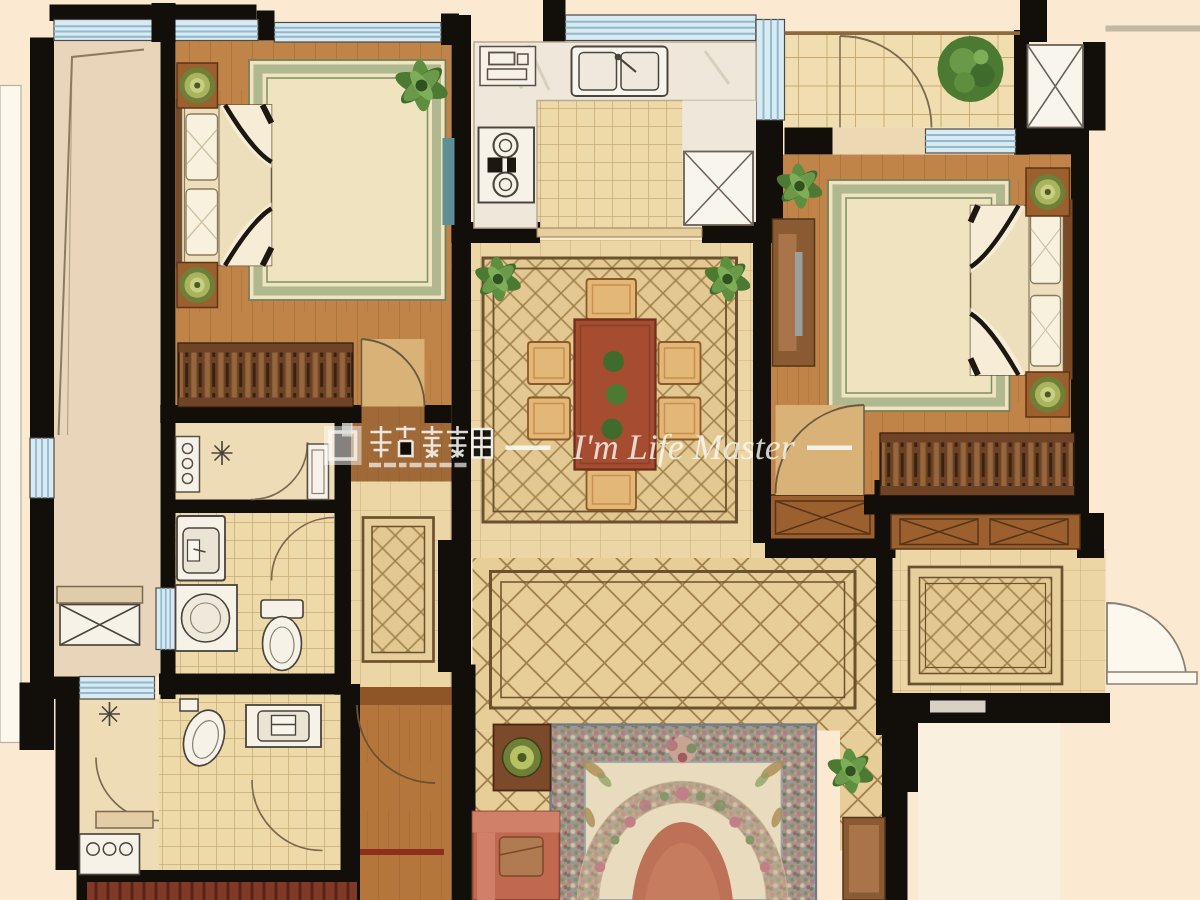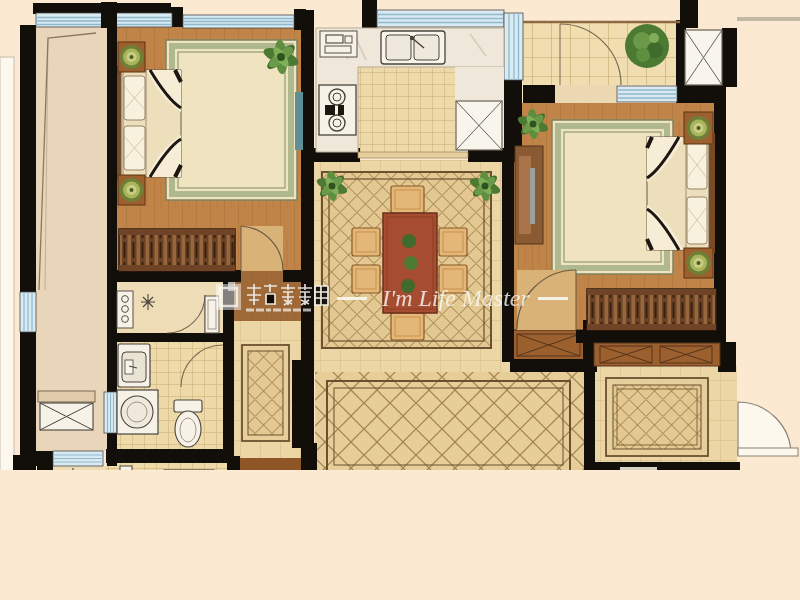--- a/index.html
+++ b/index.html
@@ -1,16 +1,16 @@
 <!DOCTYPE html>
 <html><head>
 <meta charset="utf-8">
 <style>
 html,body{margin:0;padding:0;background:#fbe9d2;font-family:"Liberation Sans",sans-serif;}
-#wrap{width:800px;height:470px;position:relative;overflow:hidden;}
+#wrap{width:800px;height:600px;position:relative;overflow:hidden;}
 </style>
 </head>
 <body>
 <div id="wrap">
 <svg width="800" height="600" viewBox="0 0 800 600" xmlns="http://www.w3.org/2000/svg">
 <defs>
   <pattern id="tileS" width="12" height="12" patternUnits="userSpaceOnUse">
     <rect width="12" height="12" fill="#eed9a8"></rect>
     <path d="M0 0H12M0 0V12" stroke="#c9ab74" stroke-width="1" fill="none"></path>
   </pattern>

